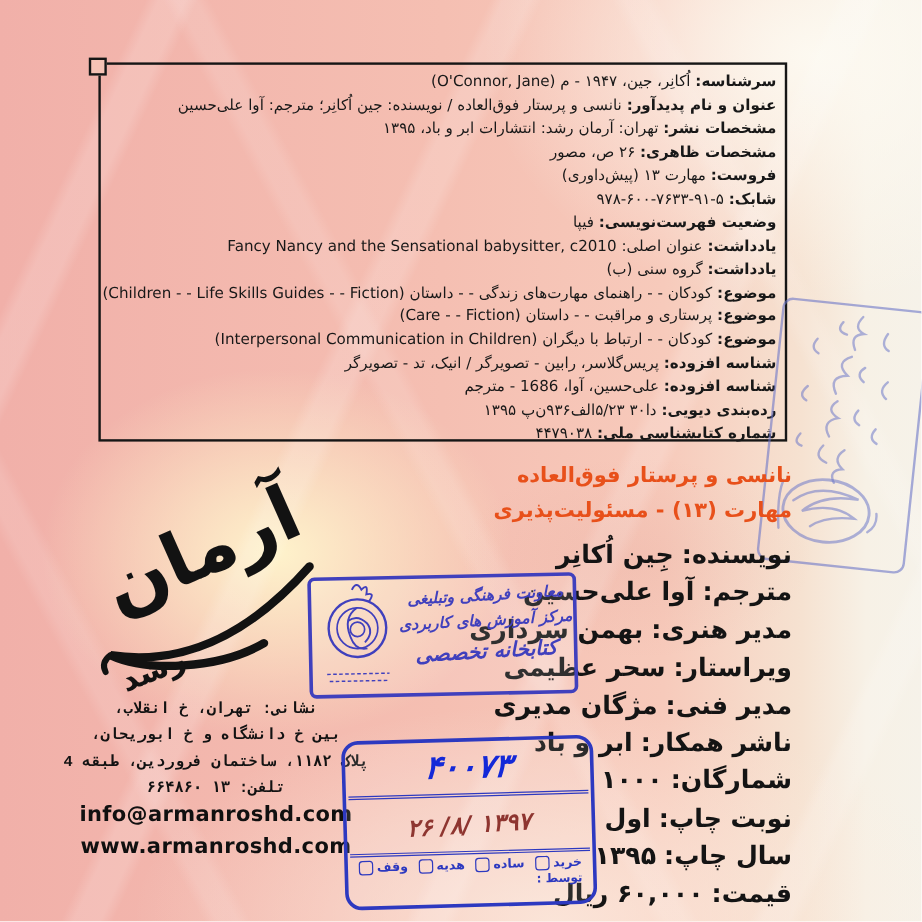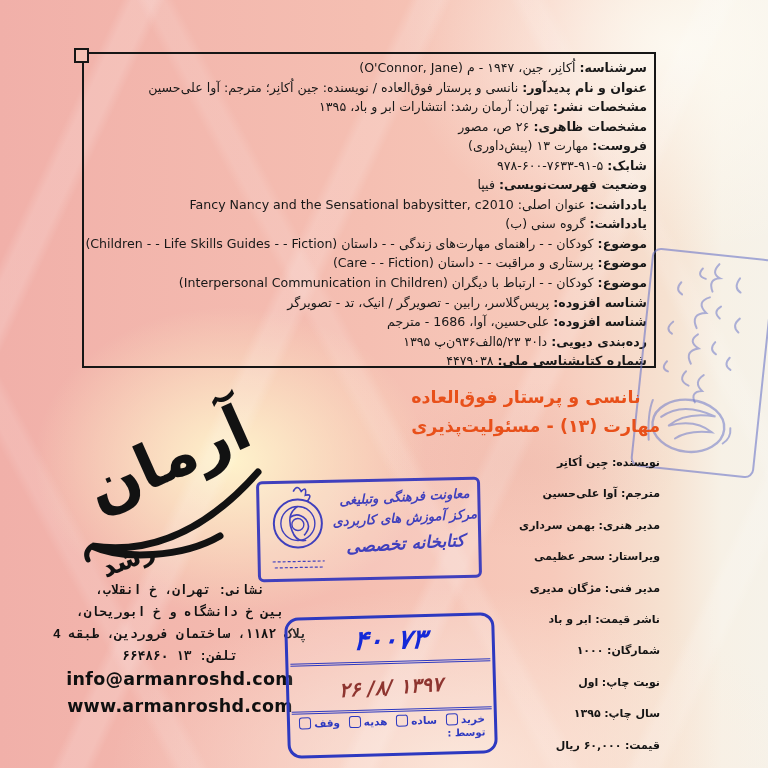--- a/index.html
+++ b/index.html
@@ -23,26 +23,26 @@
   .cip-box{position:absolute;left:82px;top:52px;width:574px;height:316px;
     border:2.5px solid #161616;direction:rtl;text-align:right;
     padding:4px 7px 0 4px;box-sizing:border-box;color:#181818;}
   .corner-sq{position:absolute;left:-10px;top:-6px;width:11px;height:11px;
     border:2.5px solid #161616;background:#f5c2b5;}
   .cip-line{font-size:12.6px;line-height:19.55px;white-space:nowrap;}
   .cip-line b{font-weight:bold;}
   .ltrnum{direction:ltr;unicode-bidi:isolate;}
 
   
-  .title-block{position:absolute;right:108px;top:383px;text-align:left;direction:rtl;
+  .title-block{position:absolute;right:108px;top:383px;text-align:right;direction:rtl;
     font-weight:bold;font-size:17.5px;line-height:29px;}
 
   
   .credits{position:absolute;right:108px;top:447px;text-align:right;direction:rtl;color:#141414;}
-  .credit-line{font-size:11px;line-height:31.4px;white-space:nowrap;}
+  .credit-line{font-size:21px;line-height:31.4px;white-space:nowrap;}
   .credit-line b{font-weight:bold;}
   .credit-line span{font-weight:600;}
 
   
   .stamp-right{position:absolute;left:641px;top:253px;width:120px;height:216px;
     border:2.5px solid rgba(108,118,200,0.6);border-radius:9px;transform:rotate(6deg);}
 
   
   .logo{position:absolute;left:62px;top:428px;width:210px;height:160px;color:#121212;}
   .logo-main{position:absolute;right:18px;top:-6px;font-size:62px;font-weight:bold;
@@ -134,21 +134,21 @@
     <div>نانسی و پرستار فوق‌العاده</div>
     <div>مهارت (۱۳) - مسئولیت‌پذیری</div>
   </div>
 
   <div class="credits">
     <div class="credit-line"><b>نویسنده:</b> <span>جِین اُکانِر</span></div>
     <div class="credit-line"><b>مترجم:</b> <span>آوا علی‌حسین</span></div>
     <div class="credit-line"><b>مدیر هنری:</b> <span>بهمن سرداری</span></div>
     <div class="credit-line"><b>ویراستار:</b> <span>سحر عظیمی</span></div>
     <div class="credit-line"><b>مدیر فنی:</b> <span>مژگان مدیری</span></div>
-    <div class="credit-line"><b>ناشر قیمت:</b> <span>ابر و باد</span></div>
+    <div class="credit-line"><b>ناشر همکار:</b> <span>ابر و باد</span></div>
     <div class="credit-line"><b>شمارگان:</b> <span>۱۰۰۰</span></div>
     <div class="credit-line"><b>نوبت چاپ:</b> <span>اول</span></div>
     <div class="credit-line"><b>سال چاپ:</b> <span>۱۳۹۵</span></div>
     <div class="credit-line"><b>قیمت:</b> <span>۶۰,۰۰۰ ریال</span></div>
   </div>
 
   <div class="logo">
     <span class="logo-main">آرمان</span>
     <svg width="210" height="160" viewBox="0 0 210 160" style="position:absolute;left:0;top:0">
       <path d="M196 44 C150 96 96 128 30 118 C60 132 120 130 158 108" fill="none" stroke="#121212" stroke-width="7" stroke-linecap="round"></path>

